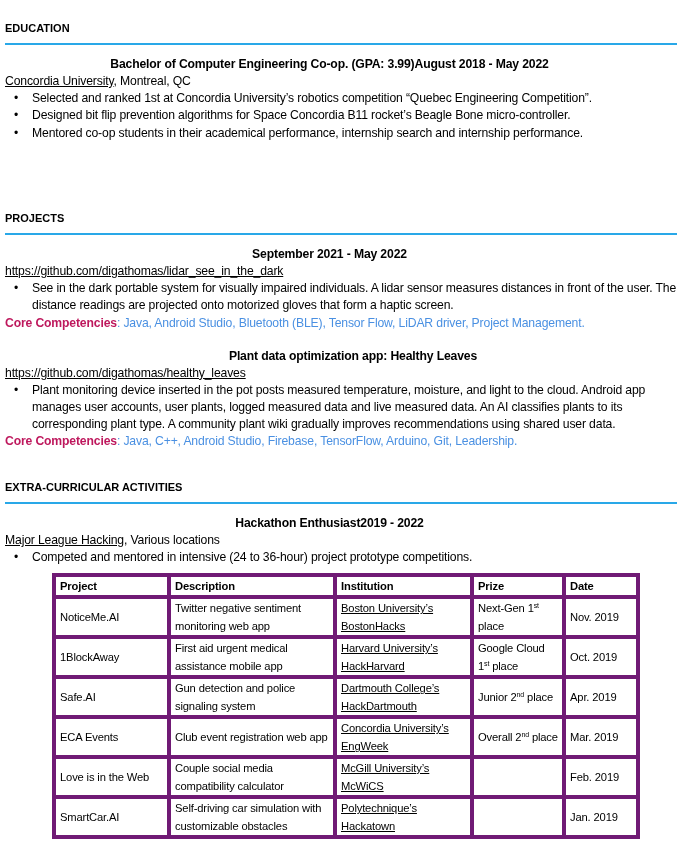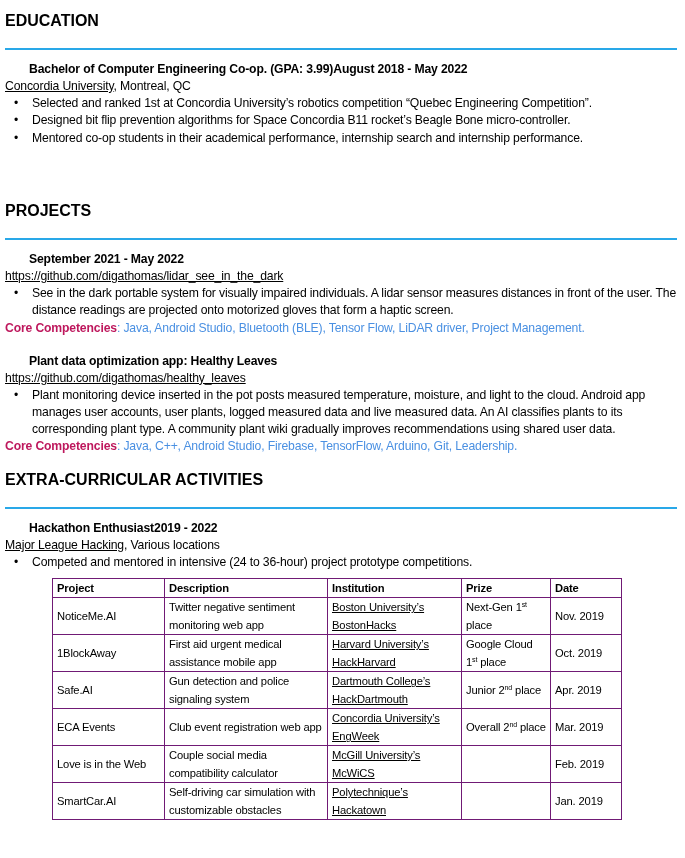--- a/index.html
+++ b/index.html
@@ -3,34 +3,34 @@
 <meta charset="utf-8">
 <style>
   html, body { margin: 0; padding: 0; background: #ffffff; }
   body {
     width: 685px; height: 858px; overflow: hidden; position: relative;
     font-family: "Liberation Sans", sans-serif; color: #000;
     font-size: 12.2px; letter-spacing: -0.15px;
   }
   .page { position: absolute; left: 5px; top: 0; width: 672px; }
   .section-title {
-    font-weight: bold; font-size: 16px; letter-spacing: 0;
-    padding-bottom: 18px; border-bottom: 2px solid #29A8E8;
+    font-weight: bold; font-size: 11px; letter-spacing: 0;
+    padding-bottom: 9px; border-bottom: 2px solid #29A8E8; margin-top: 10px;
   }
-  .row { display: flex; justify-content: flex-start; line-height: 17px; margin-left: 24px; }
+  .row { display: flex; justify-content: center; line-height: 17px; margin-left: 24px; }
   .bold { font-weight: bold; }
   .date { font-weight: bold; padding-right: 47px; }
   .u { text-decoration: underline; }
   ul { margin: 0; padding: 0 0 0 27px; list-style: none; }
   li { position: relative; line-height: 17.3px; }
   li::before { content: "\2022"; position: absolute; left: -18px; top: 0; }
   .comp { color: #4A90E2; line-height: 17px; }
   .comp .lab { font-weight: bold; color: #be185d; }
   table { border-collapse: collapse; margin-left: 47px; margin-top: 7px; font-size: 11.2px; }
-  td, th { border: 1px solid #701a75; padding: 0 4px; vertical-align: middle; text-align: left; line-height: 18px; }
+  td, th { border: 4px solid #701a75; padding: 0 4px; vertical-align: middle; text-align: left; line-height: 18px; }
   th { font-weight: bold; height: 17px; }
   .c1 { width: 103px; }
   .c2 { width: 154px; }
   .c3 { width: 125px; }
   .c4 { width: 80px; }
   .c5 { width: 62px; }
   sup { font-size: 7px; line-height: 0; vertical-align: 4px; }
 </style>
 </head>
 <body>

